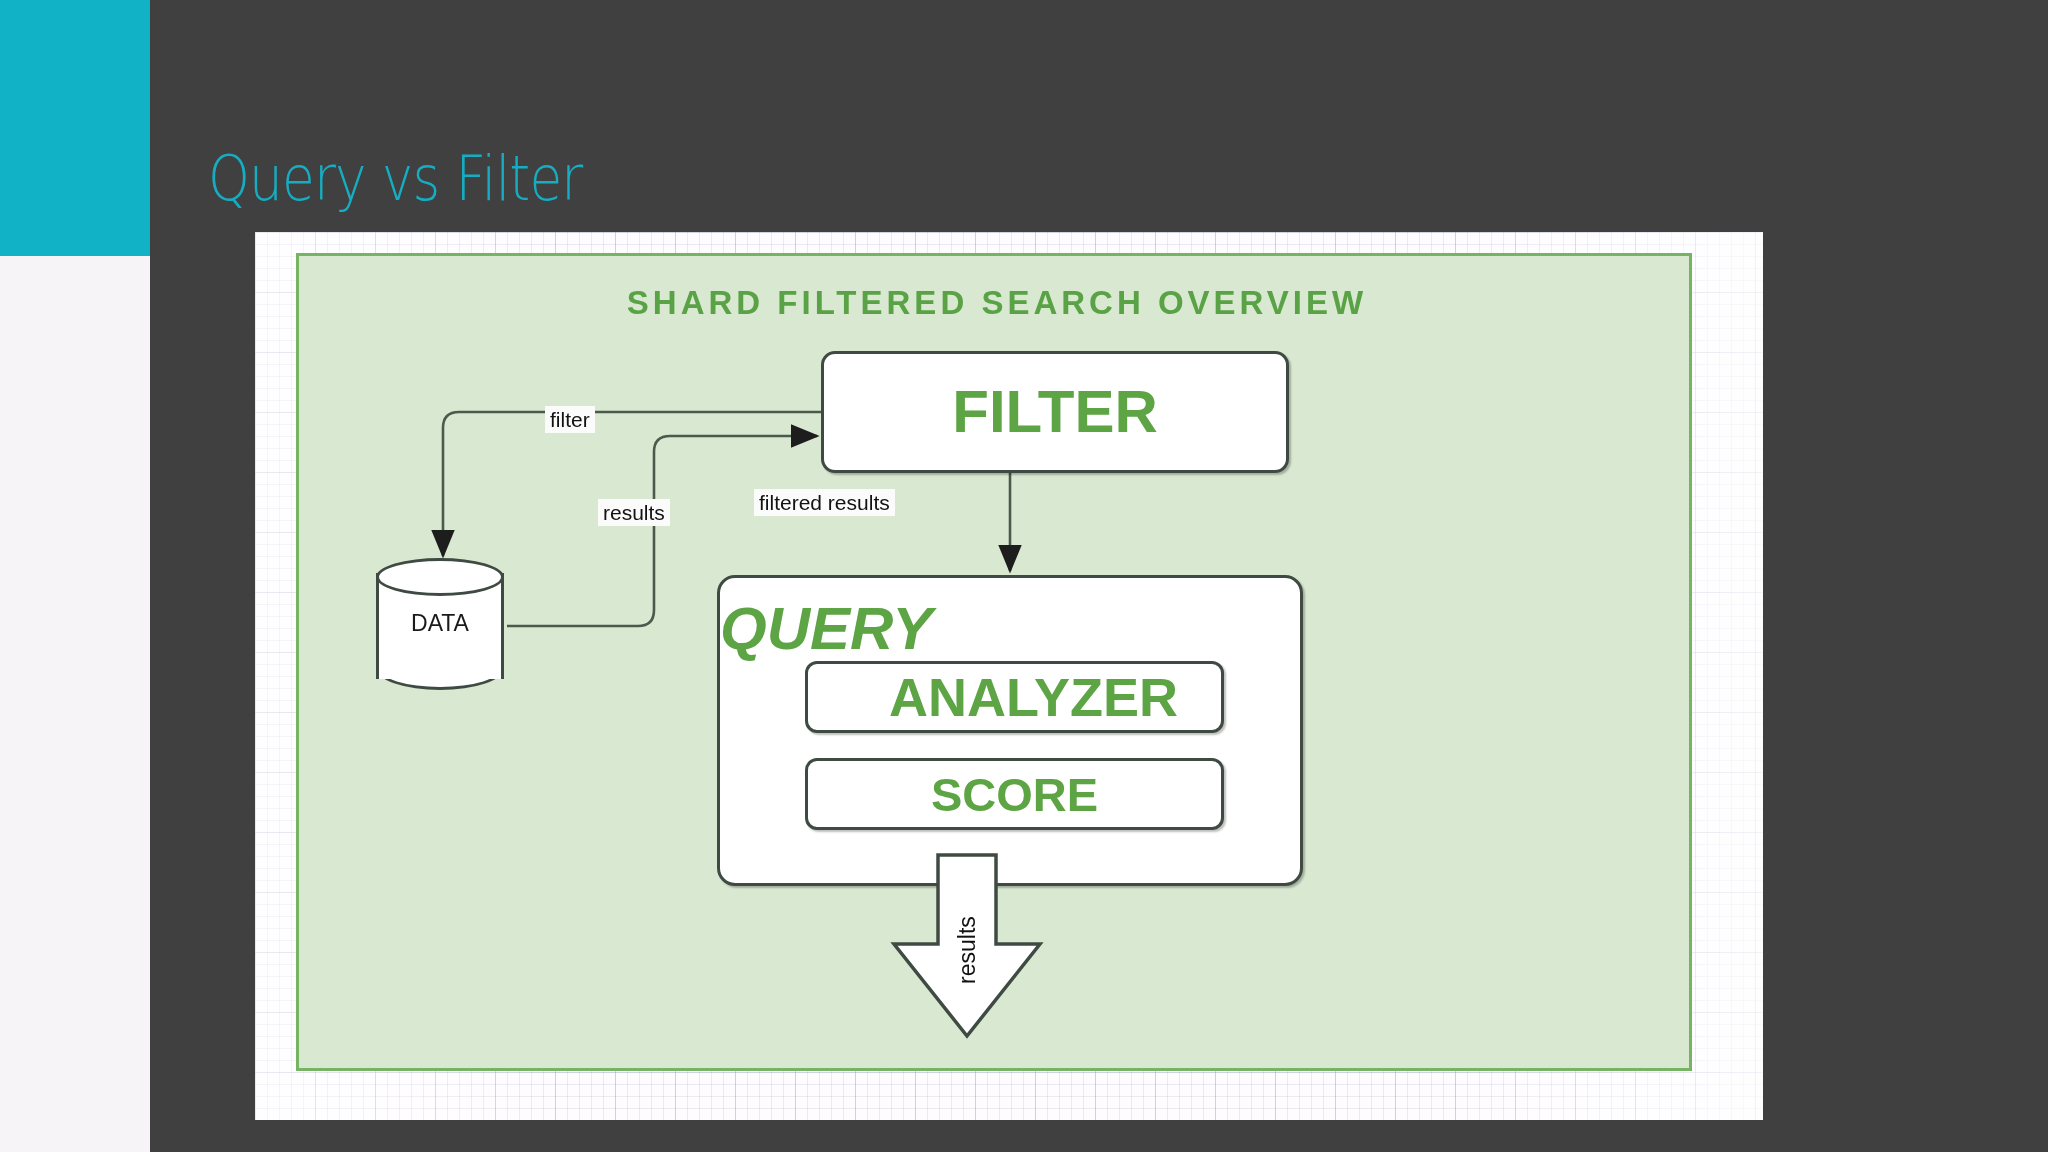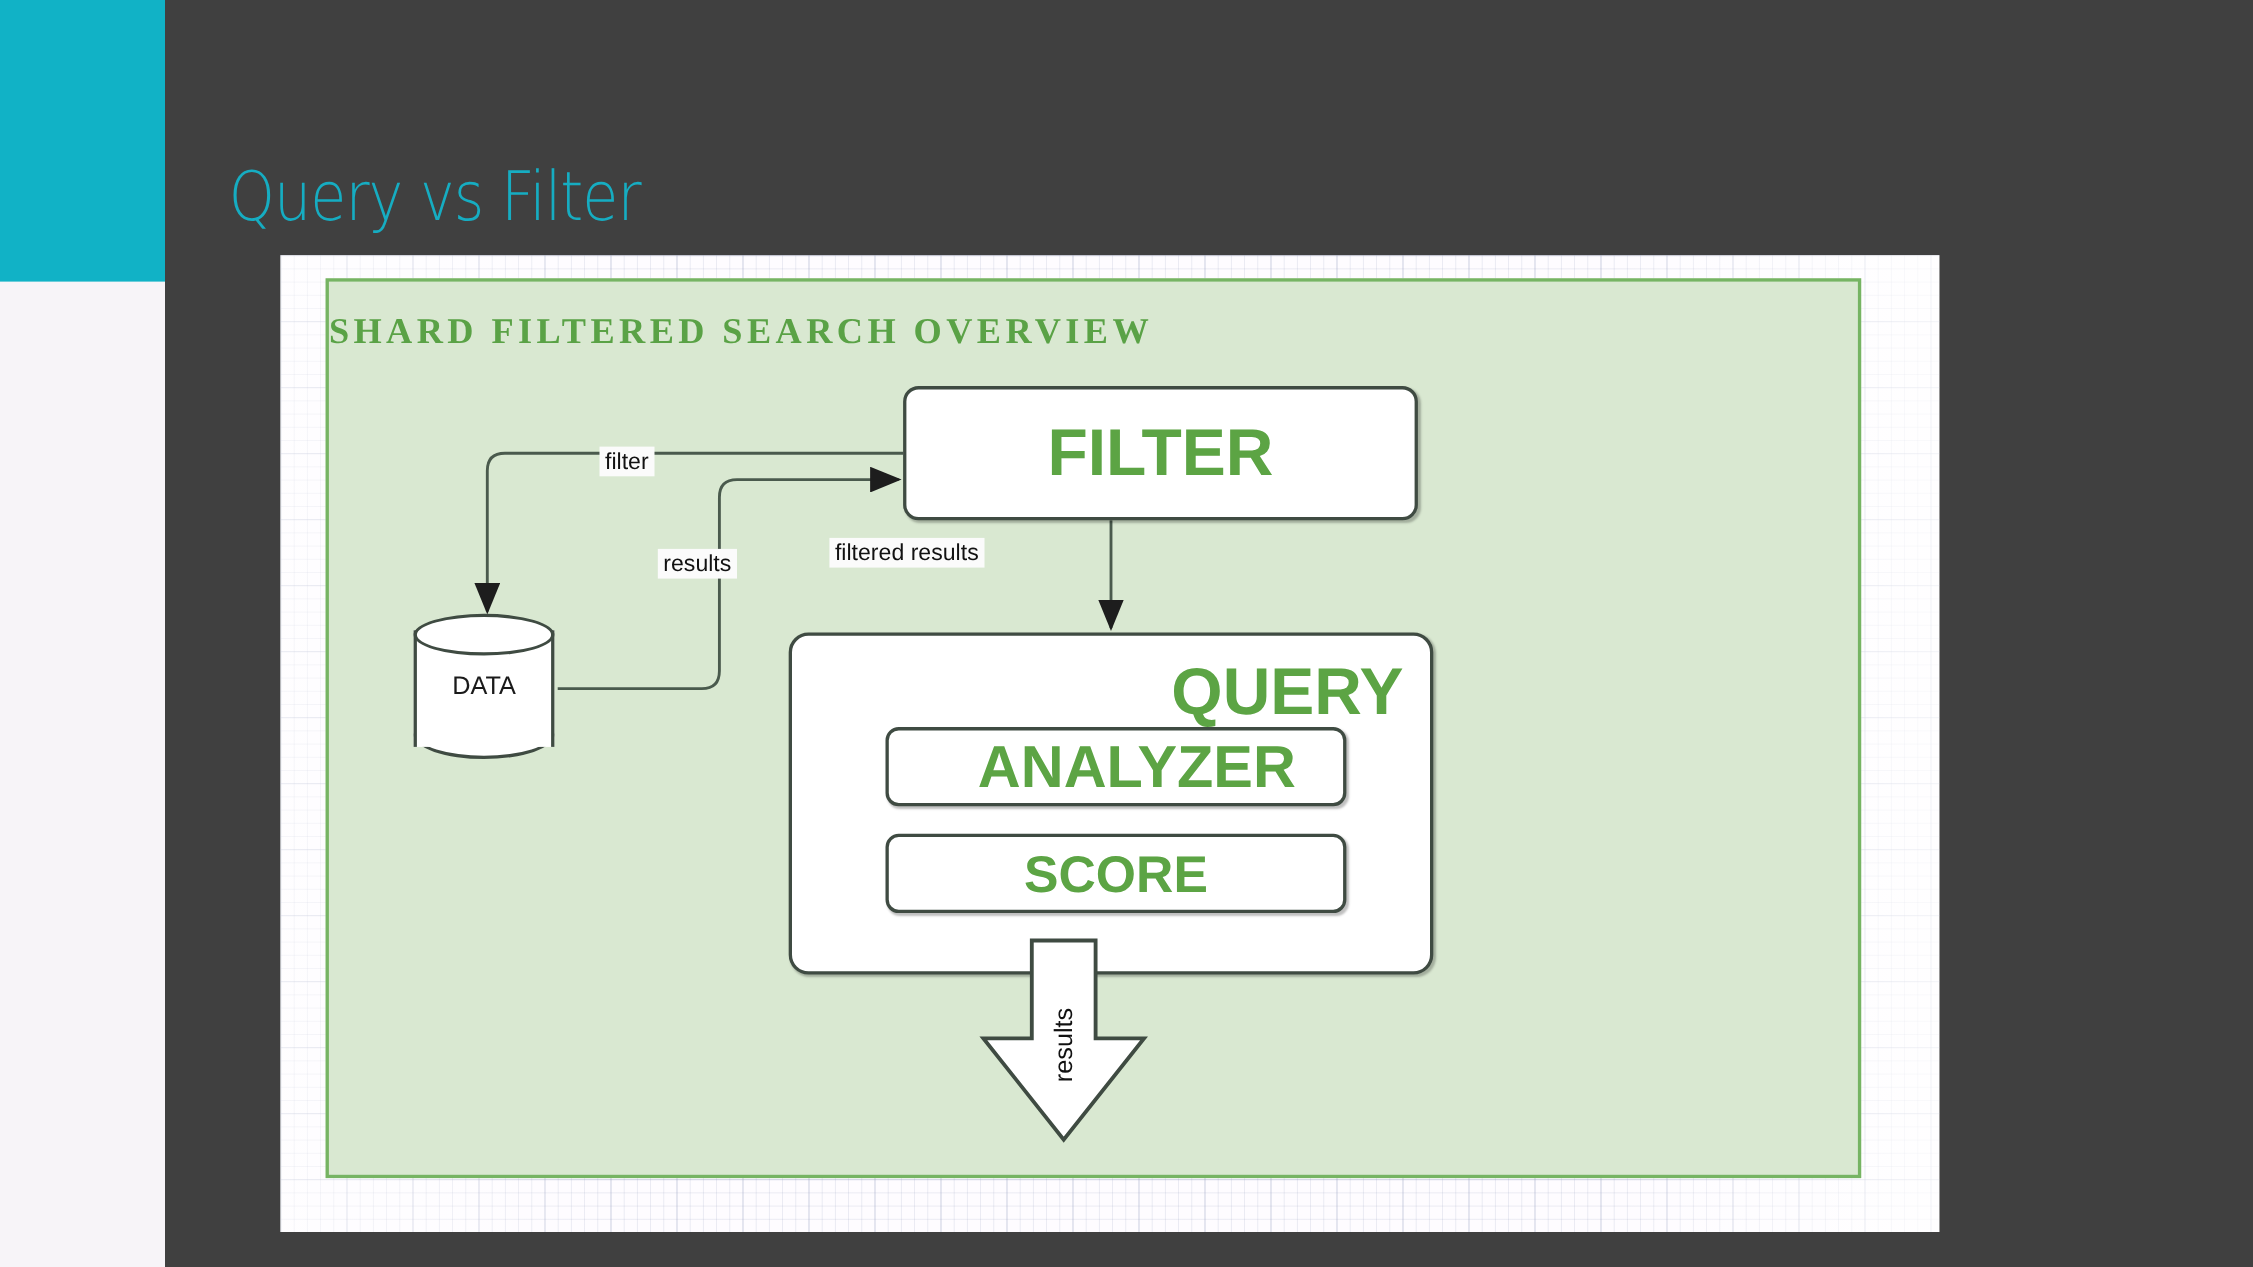--- a/index.html
+++ b/index.html
@@ -70,21 +70,22 @@
     left: 296px; top: 253px;
     width: 1396px; height: 818px;
     background: #d9e8d1;
     border: 3px solid #76b463;
   }
 
   .diagram-title {
     position: absolute;
     left: 0; top: 28px;
     width: 1396px;
-    font-family: Liberation Serif, serif;
+    text-align: center;
+    font-family: Liberation Sans, sans-serif;
     font-size: 33px;
     font-weight: bold;
     letter-spacing: 4px;
     color: #5aa246;
     white-space: nowrap;
   }
 
   
   .flow-box {
     position: absolute;
@@ -101,23 +102,24 @@
     font-weight: bold;
     color: #5ca444;
     line-height: 1;
   }
 
   #box-filter { left: 522px; top: 95px; width: 468px; height: 122px; }
   #box-filter .flow-label { font-size: 60px; }
 
   #box-query  { left: 418px; top: 319px; width: 586px; height: 311px; border-radius: 18px; }
   #label-query {
-    position: absolute; left: 0; top: 16px; width: 556px; text-align: right;
+    position: absolute; left: 0; top: 16px; width: 556px; text-align: left;
     font-size: 60px; font-weight: bold; color: #5ca444;
     font-family: "Liberation Sans", sans-serif;
+    font-style: italic;
   }
   #box-analyzer { left: 506px; top: 405px; width: 419px; height: 72px; border-radius: 12px; padding-left: 38px; }
   #box-analyzer .flow-label { font-size: 54px; }
   #box-score    { left: 506px; top: 502px; width: 419px; height: 72px; border-radius: 12px; }
   #box-score .flow-label { font-size: 47px; }
 
   
   .cylinder {
     position: absolute;
     left: 77px; top: 302px;

